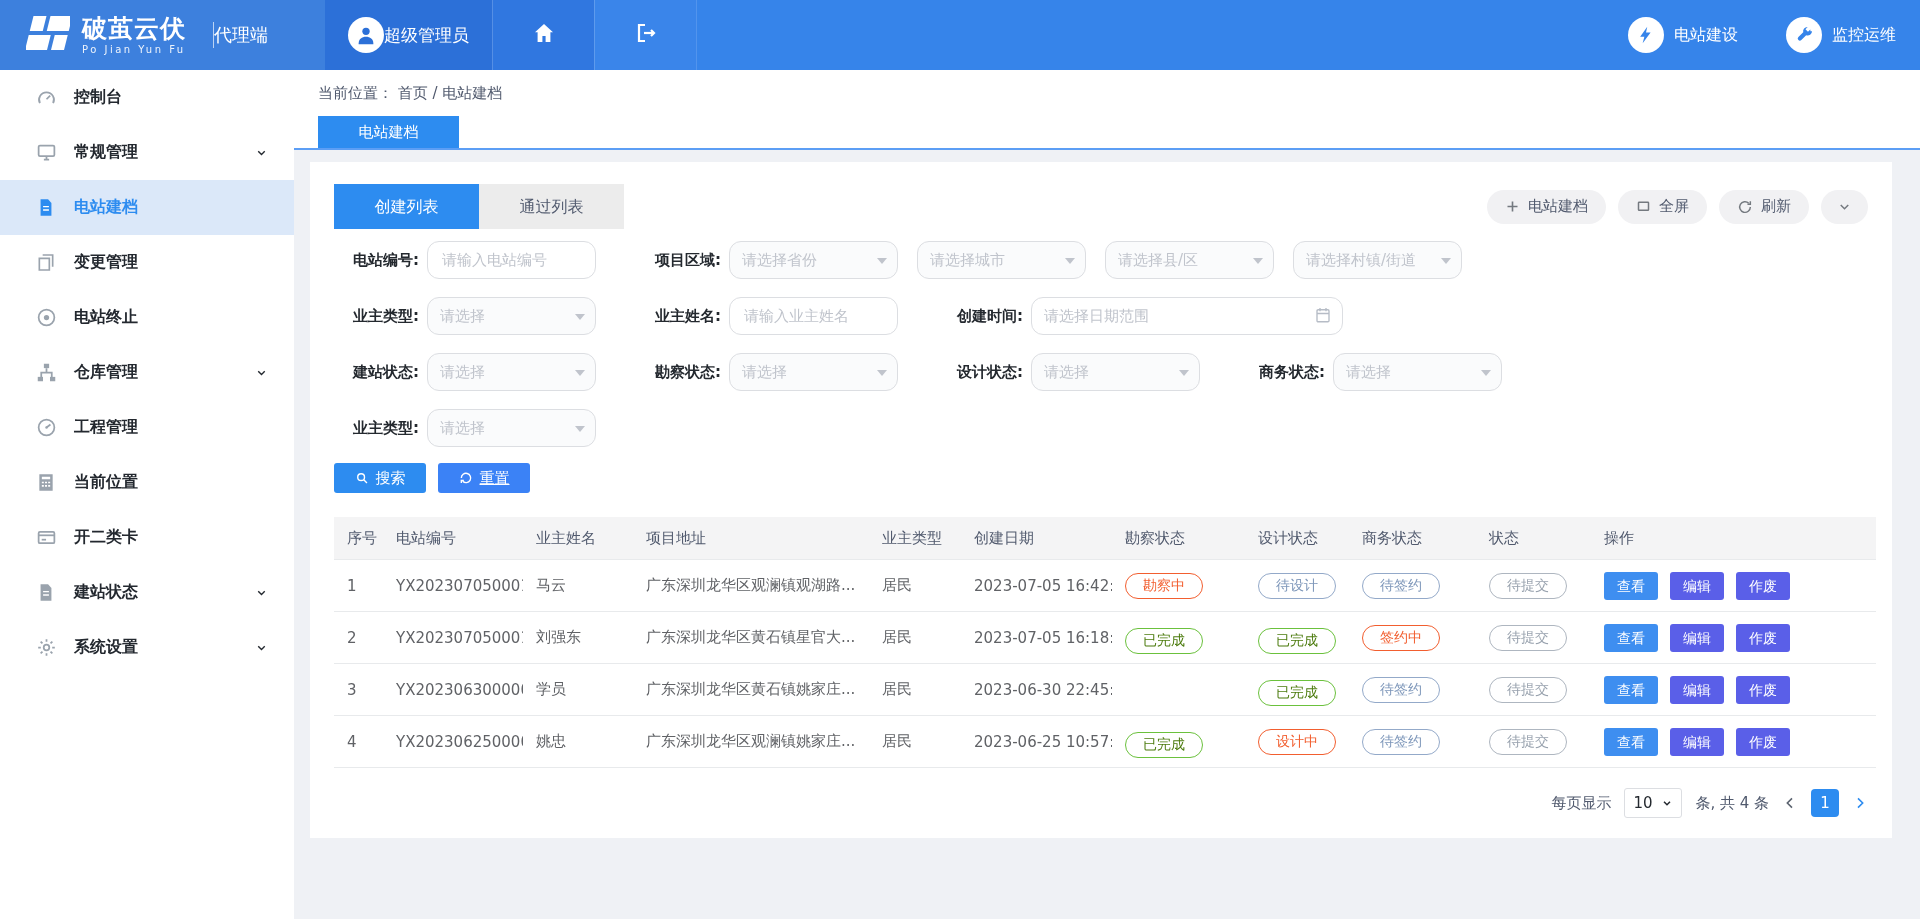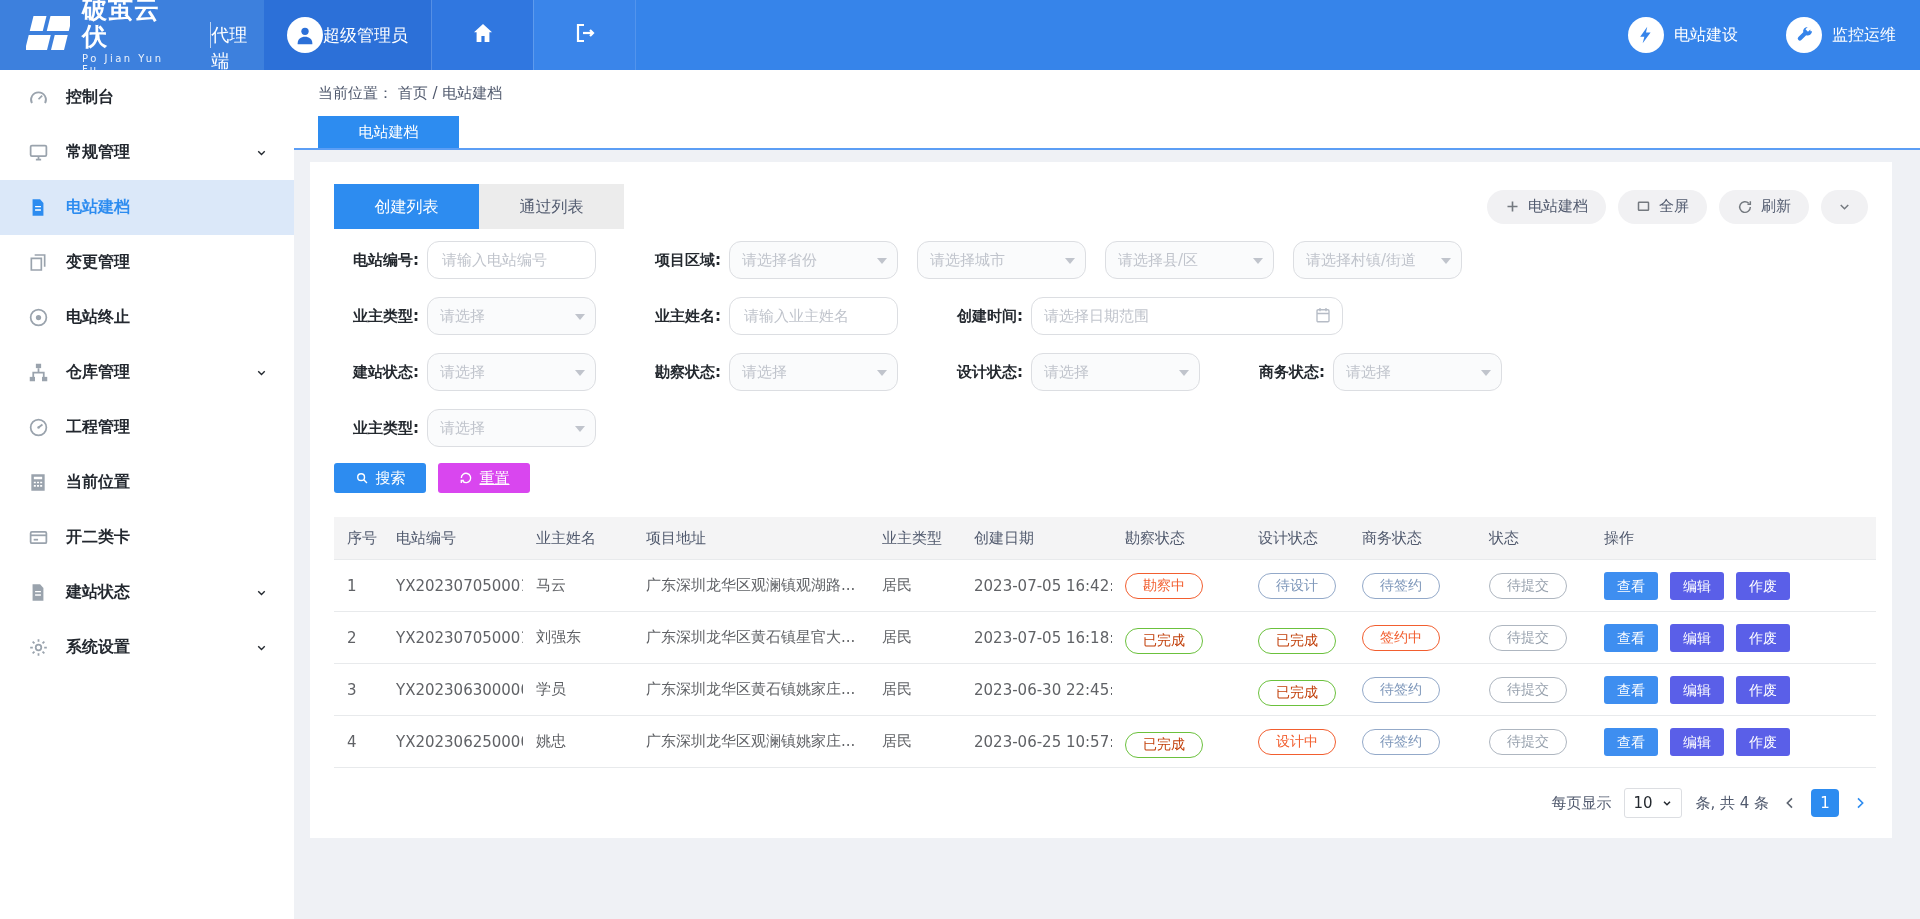--- a/index.html
+++ b/index.html
@@ -2,38 +2,38 @@
 <html><head>
 <meta charset="utf-8">
 <style>
   html,body{margin:0;padding:0;}
   body{width:1920px;height:919px;overflow:hidden;background:#eff1f5;
        font-family:"DejaVu Sans","Liberation Sans",sans-serif;color:#515a6e;}
   .app{position:relative;width:1920px;height:919px;}
 
   
   .hdr{position:absolute;top:0;left:0;right:0;height:70px;background:#3684ea;display:flex;align-items:stretch;color:#fff;}
-  .logo-block{width:264px;background:#3d80dd;display:flex;align-items:center;padding-left:26px;box-sizing:border-box;}
+  .logo-block{width:325px;background:#3d80dd;display:flex;align-items:center;padding-left:26px;box-sizing:border-box;}
   .logo-mark{margin-right:12px;}
   .logo-text{line-height:1.1;}
   .logo-title{font-size:25px;font-weight:bold;letter-spacing:1px;}
   .logo-sub{font-size:10px;letter-spacing:2.5px;opacity:.9;margin-top:2px;}
   .logo-side{margin-left:27px;padding-left:0;border-left:1px solid rgba(255,255,255,.65);font-size:18px;align-self:center;height:26px;line-height:26px;}
   .user-block{width:167px;background:#2c70d8;display:flex;align-items:center;justify-content:center;font-size:17px;cursor:pointer;}
   .avatar{width:36px;height:36px;border-radius:50%;background:#fff;display:flex;align-items:center;justify-content:center;}
   .hbtn{width:101px;display:flex;align-items:center;justify-content:center;cursor:pointer;border-left:1px solid rgba(255,255,255,.18);}
   .hbtn.home{background:#3077e0;}
   .hbtn.logout{background:#3a85ea;border-right:1px solid rgba(255,255,255,.12);}
   .hspacer{flex:1;}
   .hnav{display:flex;align-items:center;gap:10px;padding:0 24px;font-size:16px;cursor:pointer;}
   .hnav .circ{width:36px;height:36px;border-radius:50%;background:#fff;display:flex;align-items:center;justify-content:center;color:#3684ea;}
 
   
   .sidebar{position:absolute;top:70px;left:0;bottom:0;width:294px;background:#fff;}
-  .side-item{position:relative;height:55px;display:flex;align-items:center;padding-left:28px;cursor:pointer;}
+  .side-item{position:relative;height:55px;display:flex;align-items:center;padding-left:36px;cursor:pointer;}
   .side-item .s-icon{width:22px;height:22px;margin-right:16px;color:#9aa3ad;display:flex;align-items:center;}
   .side-item .s-label{font-size:16px;font-weight:bold;color:#23282f;}
   .side-item.active{background:#dbe8f9;}
   .side-item.active .s-label,.side-item.active .s-icon{color:#2d8cf0;}
   .side-item .s-caret{position:absolute;right:26px;color:#23282f;display:flex;}
 
   
   .main{position:absolute;top:70px;left:294px;right:0;bottom:0;}
   .topbar{background:#fff;border-bottom:2px solid #5c9ef5;padding:12px 0 0 24px;}
   .breadcrumb{font-size:15px;color:#515a6e;height:22px;line-height:22px;}
@@ -59,31 +59,31 @@
   .fld input{border:none;outline:none;width:100%;font-size:15px;color:#515a6e;background:transparent;font-family:inherit;}
   .fld input::placeholder{color:#c0c4cc;}
   .fsel{background:#fafbfc;cursor:pointer;color:#c0c4cc;font-size:15px;}
   .fsel .arrow{position:absolute;right:10px;top:16px;width:0;height:0;border-left:5px solid transparent;border-right:5px solid transparent;border-top:6px solid #c0c4cc;}
   .fsel + .fsel{margin-left:19px;}
   .fdate{width:312px;color:#c0c4cc;font-size:15px;}
   .fdate .cal{position:absolute;right:10px;top:8px;color:#b6bcc6;}
   .fbtns{display:flex;gap:12px;margin-top:16px;}
   .btn{height:30px;min-width:92px;border:none;border-radius:3px;color:#fff;font-size:15px;display:flex;align-items:center;justify-content:center;gap:7px;cursor:pointer;font-family:inherit;}
   .btn.search{background:#2d8cf0;}
-  .btn.reset{background:#d946ef;text-decoration:underline;}
+  .btn.reset{background:#3b82f6;text-decoration:underline;}
 
   
   table{width:100%;border-collapse:collapse;table-layout:fixed;margin-top:24px;}
   thead tr{background:#f4f4f5;}
   th{height:40px;text-align:left;font-size:15px;font-weight:normal;color:#515a6e;padding-left:13px;white-space:nowrap;overflow:hidden;}
   td{height:49px;font-size:15px;color:#606266;padding-left:13px;border-bottom:1px solid #e8eaec;white-space:nowrap;overflow:hidden;}
   tbody tr:first-child td{border-top:1px solid #e8eaec;}
   .badge{display:inline-block;min-width:50px;text-align:center;padding:3px 13px;border-radius:14px;font-size:14px;border:1px solid;background:#fff;}
   .b-orange{color:#f25e2f;border-color:#f25e2f;}
-  .b-green{color:#c2410c;border-color:#6bc13d;margin-top:6px;}
+  .b-green{color:#4d7c0f;border-color:#6bc13d;margin-top:6px;}
   .b-blue{color:#7e97ba;border-color:#93a9c9;}
   .b-gray{color:#98a2ae;border-color:#aeb6c0;}
   .abtn{display:inline-block;height:28px;line-height:28px;padding:0 13px;margin-right:12px;border:none;border-radius:3px;color:#fff;font-size:14px;cursor:pointer;font-family:inherit;}
   .a-view{background:#3e8ef0;}
   .a-edit,.a-void{background:#5a5fe8;}
 
   
   .pagination{display:flex;align-items:center;justify-content:flex-end;gap:13px;margin-top:20px;font-size:15px;color:#515a6e;}
   .psize{width:58px;height:30px;border:1px solid #dcdee2;border-radius:3px;display:flex;align-items:center;justify-content:space-between;padding:0 8px;box-sizing:border-box;color:#24292f;cursor:pointer;}
   .pchev{display:flex;cursor:pointer;}

